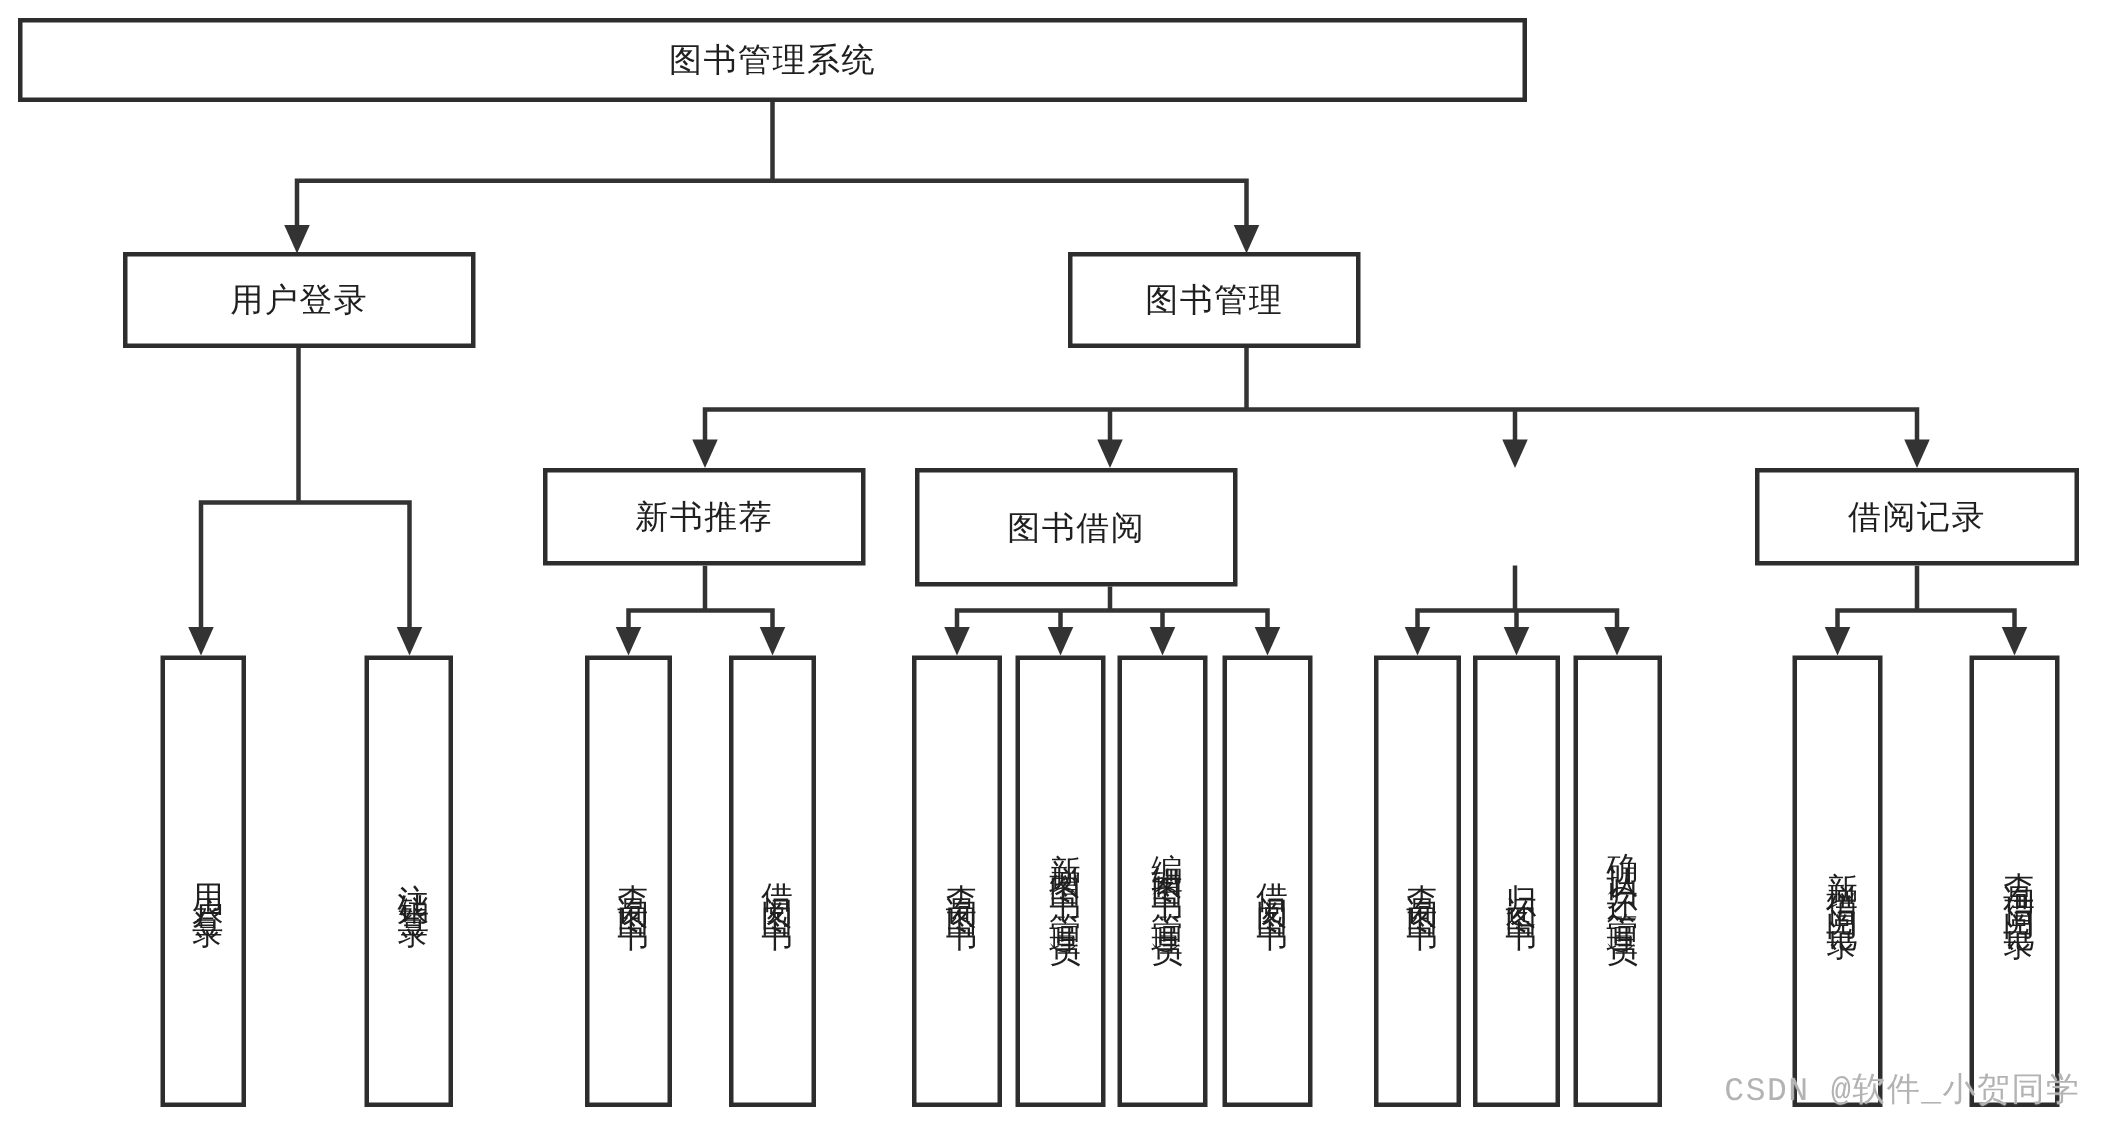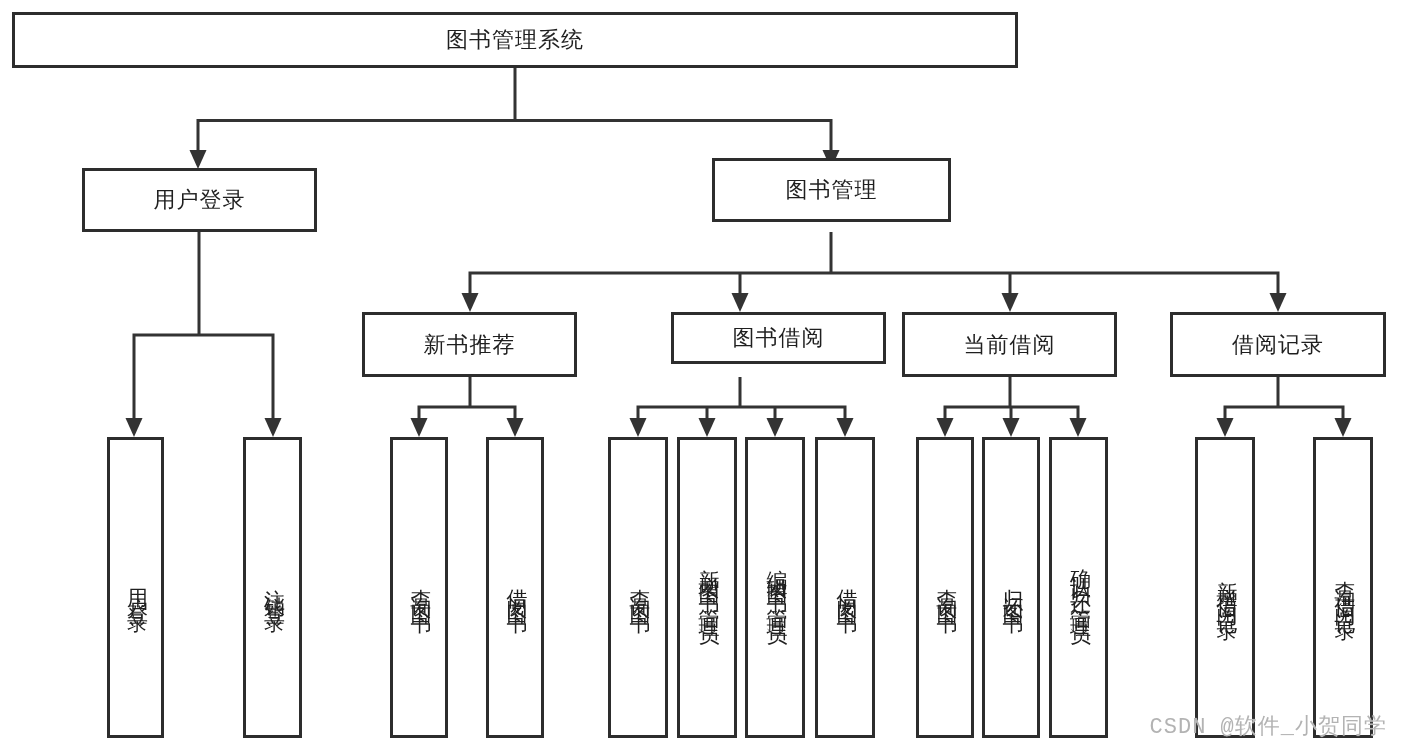--- a/index.html
+++ b/index.html
@@ -87,32 +87,29 @@
     </g>
   </svg>
 
   <div class="node hbox" style="left:12px;top:12px;width:1006px;height:56px;">
     <span>图书管理系统</span>
   </div>
 
   <div class="node hbox" style="left:82px;top:168px;width:235px;height:64px;">
     <span>用户登录</span>
   </div>
-  <div class="node hbox" style="left:712px;top:158px;width:239px;height:64px;">
+  <div class="node hbox" style="left:712px;top:168px;width:195px;height:64px;">
     <span>图书管理</span>
   </div>
 
   <div class="node hbox" style="left:362px;top:312px;width:215px;height:65px;">
     <span>新书推荐</span>
   </div>
-  <div class="node hbox" style="left:671px;top:312px;width:215px;height:52px;">
+  <div class="node hbox" style="left:610px;top:312px;width:215px;height:79px;">
     <span>图书借阅</span>
-  </div>
-  <div class="node hbox" style="left:902px;top:312px;width:215px;height:65px;">
-    <span>当前借阅</span>
   </div>
   <div class="node hbox" style="left:1170px;top:312px;width:216px;height:65px;">
     <span>借阅记录</span>
   </div>
 
   <div class="node vbox" style="left:107px;top:437px;width:57px;height:301px;">
     <span class="vtext">用户登录</span>
   </div>
   <div class="node vbox" style="left:243px;top:437px;width:59px;height:301px;">
     <span class="vtext">注销登录</span>

